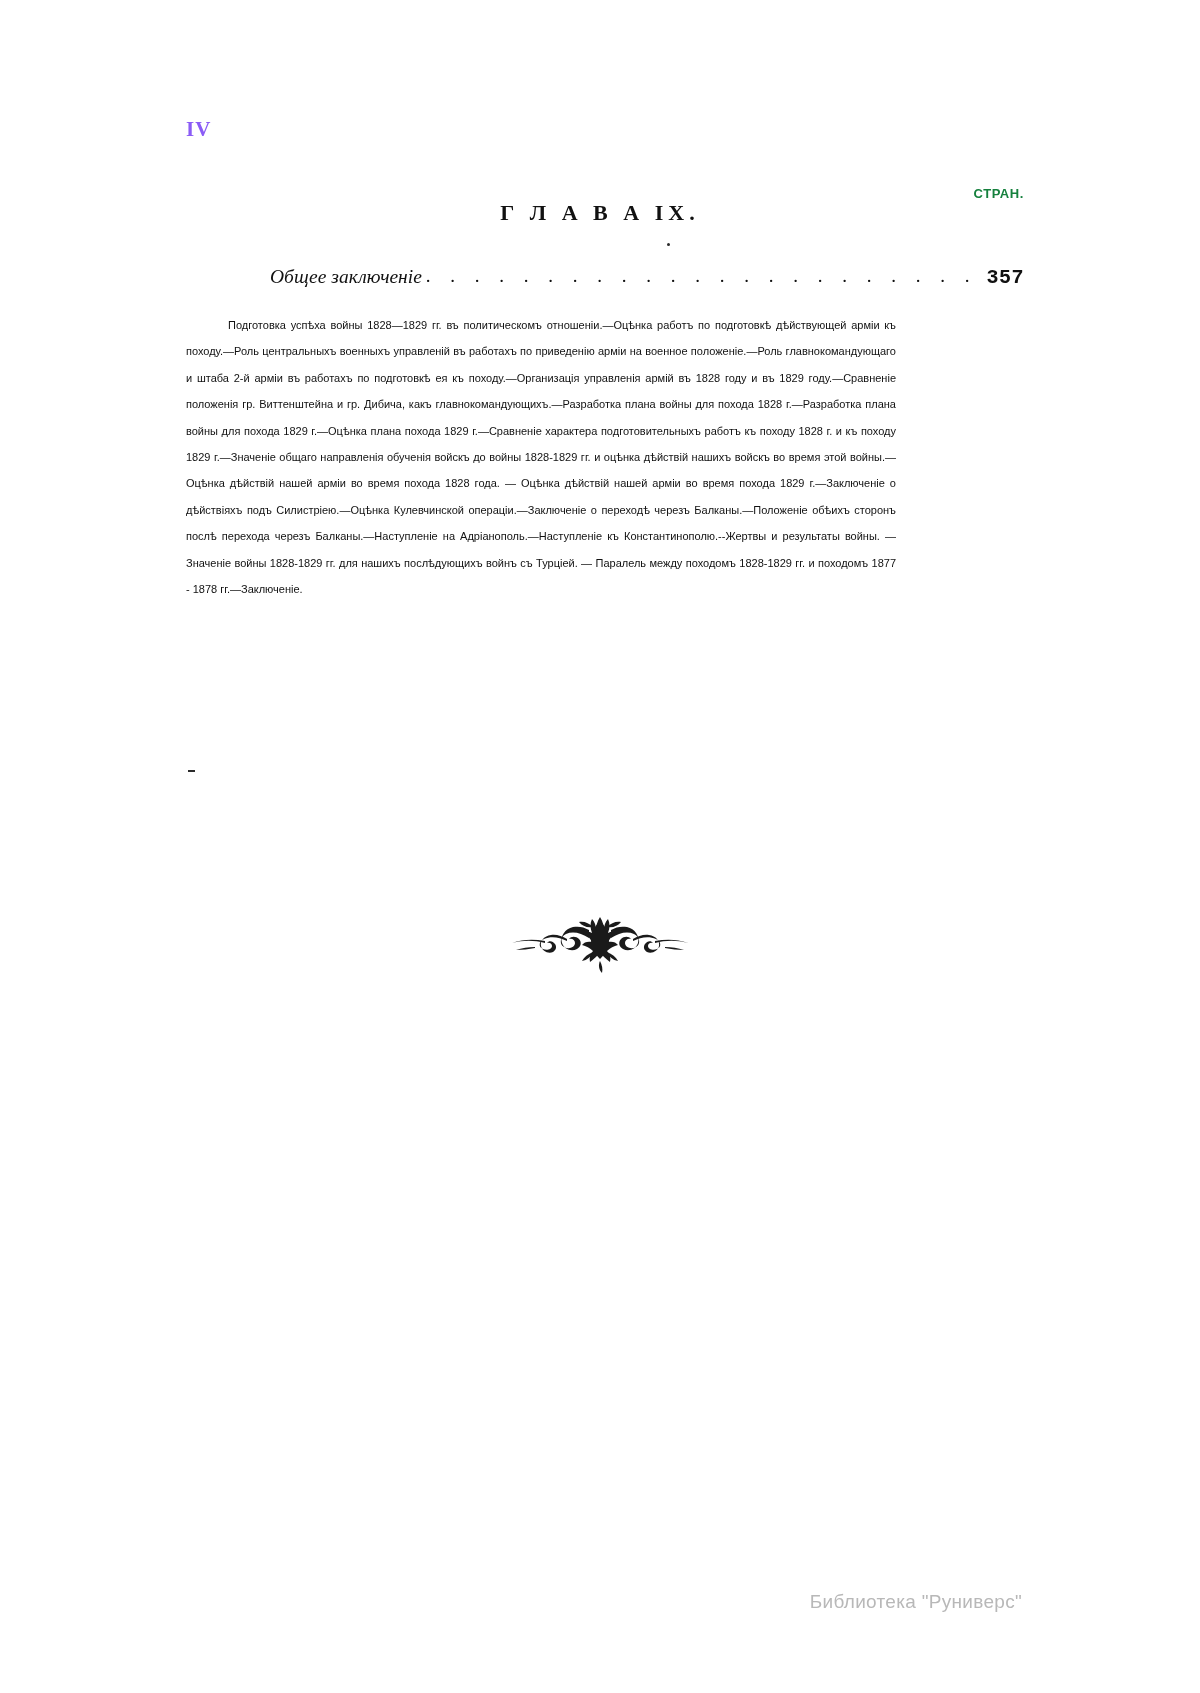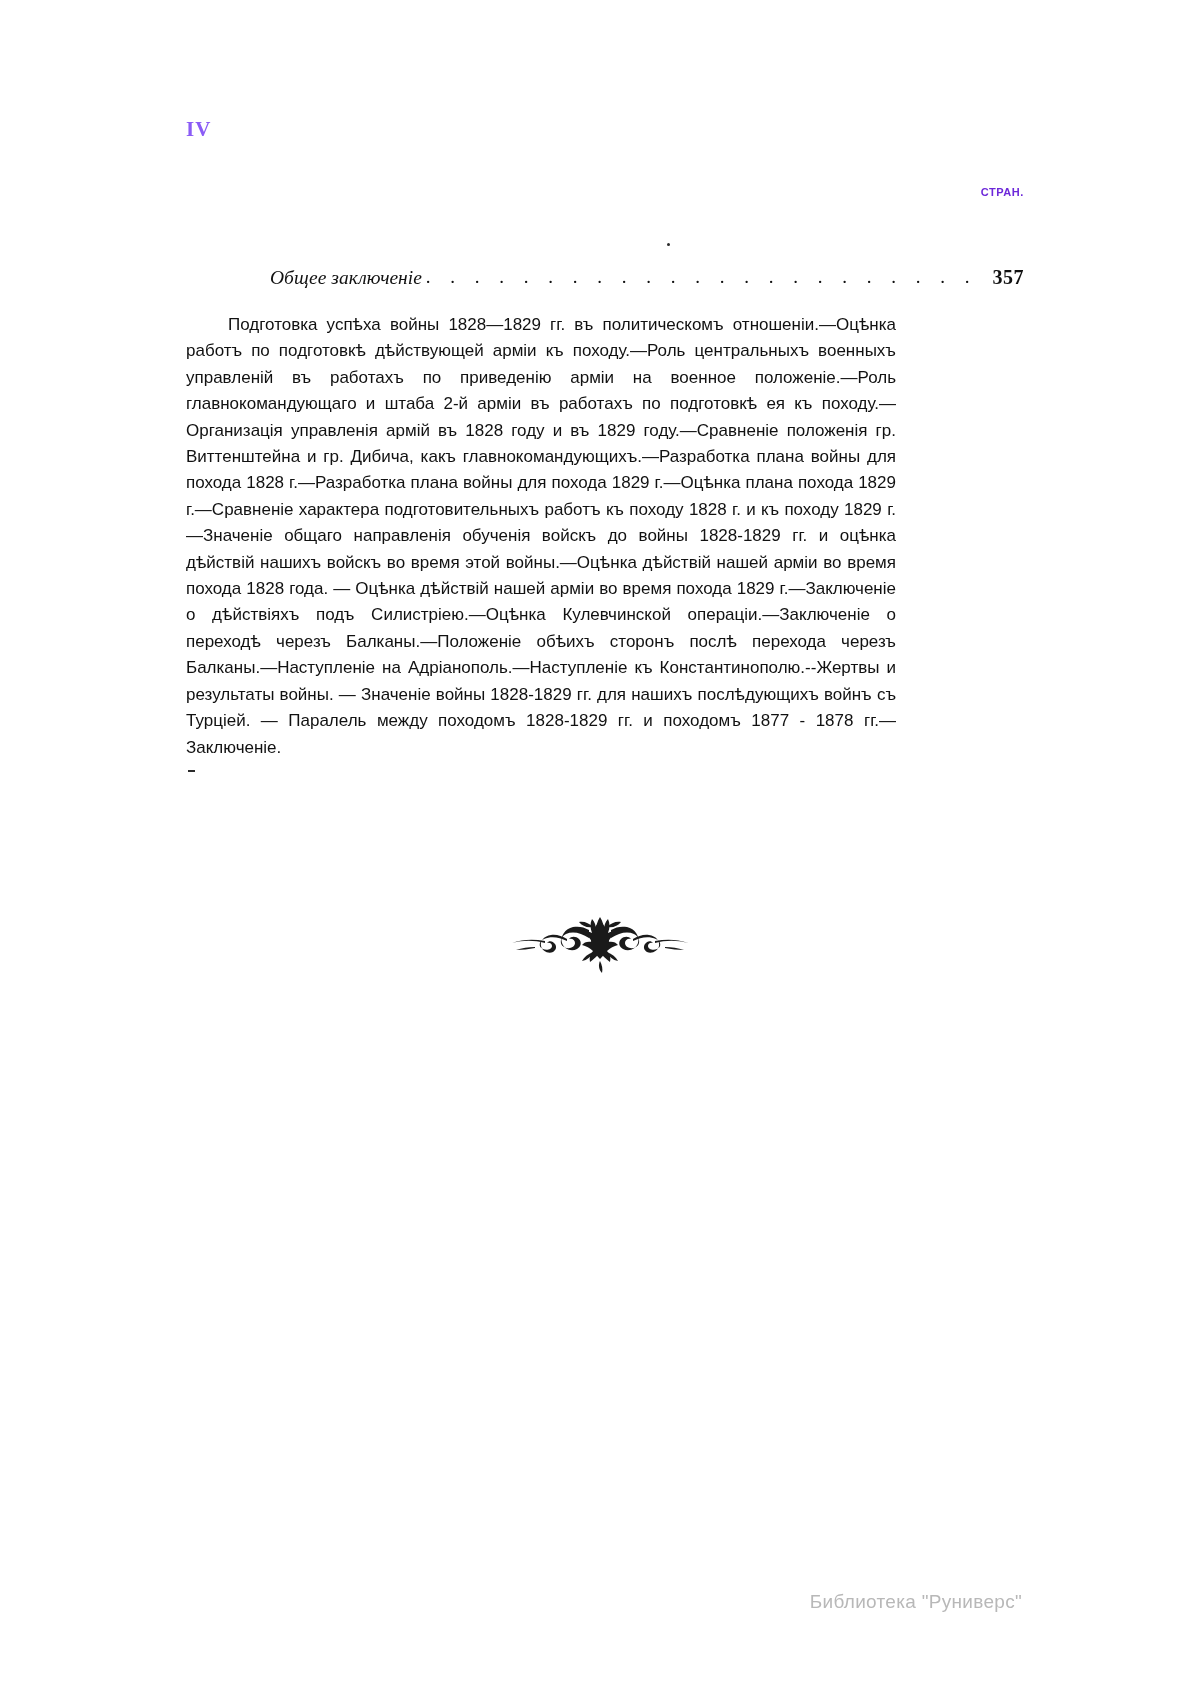--- a/index.html
+++ b/index.html
@@ -32,24 +32,24 @@
     letter-spacing: 1px;
     color: #8b5cf6;
   }
 
   
   .col-header {
     position: absolute;
     right: 176px;
     top: 186px;
     font-family: "Liberation Sans", sans-serif;
-    font-size: 11px;
+    font-size: 13px;
     font-weight: 700;
     letter-spacing: 0.6px;
-    color: #6d28d9;
+    color: #15803d;
   }
 
   
   .chapter-title {
     position: absolute;
     left: 0;
     right: 0;
     top: 200px;
     text-align: center;
     font-family: "Liberation Serif", serif;
@@ -94,38 +94,38 @@
     overflow: hidden;
     white-space: nowrap;
     color: #111;
     font-size: 19px;
     letter-spacing: 7.5px;
     margin: 0 4px 0 2px;
     position: relative;
     top: -1px;
   }
   .toc-page {
-    font-family: Liberation Serif, serif;
+    font-family: Liberation Mono, monospace;
     font-weight: 700;
     font-size: 20px;
     letter-spacing: 0.5px;
     color: #111;
     white-space: nowrap;
   }
 
   
   .summary {
     position: absolute;
     left: 186px;
     top: 312px;
     width: 710px;
     text-align: justify;
     text-justify: inter-word;
     font-family: "Liberation Sans", sans-serif;
-    font-size: 17px;
+    font-size: 11px;
     line-height: 26.4px;
     color: #111;
     text-indent: 42px;
     hyphens: manual;
   }
 
   
   .stray-tick {
     position: absolute;
     left: 188px;
@@ -158,20 +158,21 @@
 </style>
 </head>
 <body>
 
 <div class="page">
 
   <div class="folio">IV</div>
 
   <div class="col-header">СТРАН.</div>
 
+  <div class="chapter-title">Г Л А В А  IX.</div>
 
   <div class="stray-dot"></div>
 
   <div class="toc-line">
     <span class="toc-label">Общее заключеніе</span>
     <span class="toc-leader">. . . . . . . . . . . . . . . . . . . . . . . . . . . .</span>
     <span class="toc-page">357</span>
   </div>
 
   <div class="summary">Подготовка успѣха войны 1828—1829 гг. въ политическомъ отношеніи.—Оцѣнка работъ по подготовкѣ дѣйствующей арміи къ походу.—Роль центральныхъ военныхъ управленій въ работахъ по приведенію арміи на военное положеніе.—Роль главнокомандующаго и штаба 2-й арміи въ работахъ по подготовкѣ ея къ походу.—Организація управленія армій въ 1828 году и въ 1829 году.—Сравненіе положенія гр. Виттенштейна и гр. Дибича, какъ главнокомандующихъ.—Разработка плана войны для похода 1828 г.—Разработка плана войны для похода 1829 г.—Оцѣнка плана похода 1829 г.—Сравненіе характера подготовительныхъ работъ къ походу 1828 г. и къ походу 1829 г.—Значеніе общаго направленія обученія войскъ до войны 1828-1829 гг. и оцѣнка дѣйствій нашихъ войскъ во время этой войны.—Оцѣнка дѣйствій нашей арміи во время похода 1828 года. — Оцѣнка дѣйствій нашей арміи во время похода 1829 г.—Заключеніе о дѣйствіяхъ подъ Силистріею.—Оцѣнка Кулевчинской операціи.—Заключеніе о переходѣ черезъ Балканы.—Положеніе обѣихъ сторонъ послѣ перехода черезъ Балканы.—Наступленіе на Адріанополь.—Наступленіе къ Константинополю.--Жертвы и результаты войны. — Значеніе войны 1828-1829 гг. для нашихъ послѣдующихъ войнъ съ Турціей. — Паралель между походомъ 1828-1829 гг. и походомъ 1877 - 1878 гг.—Заключеніе.</div>

